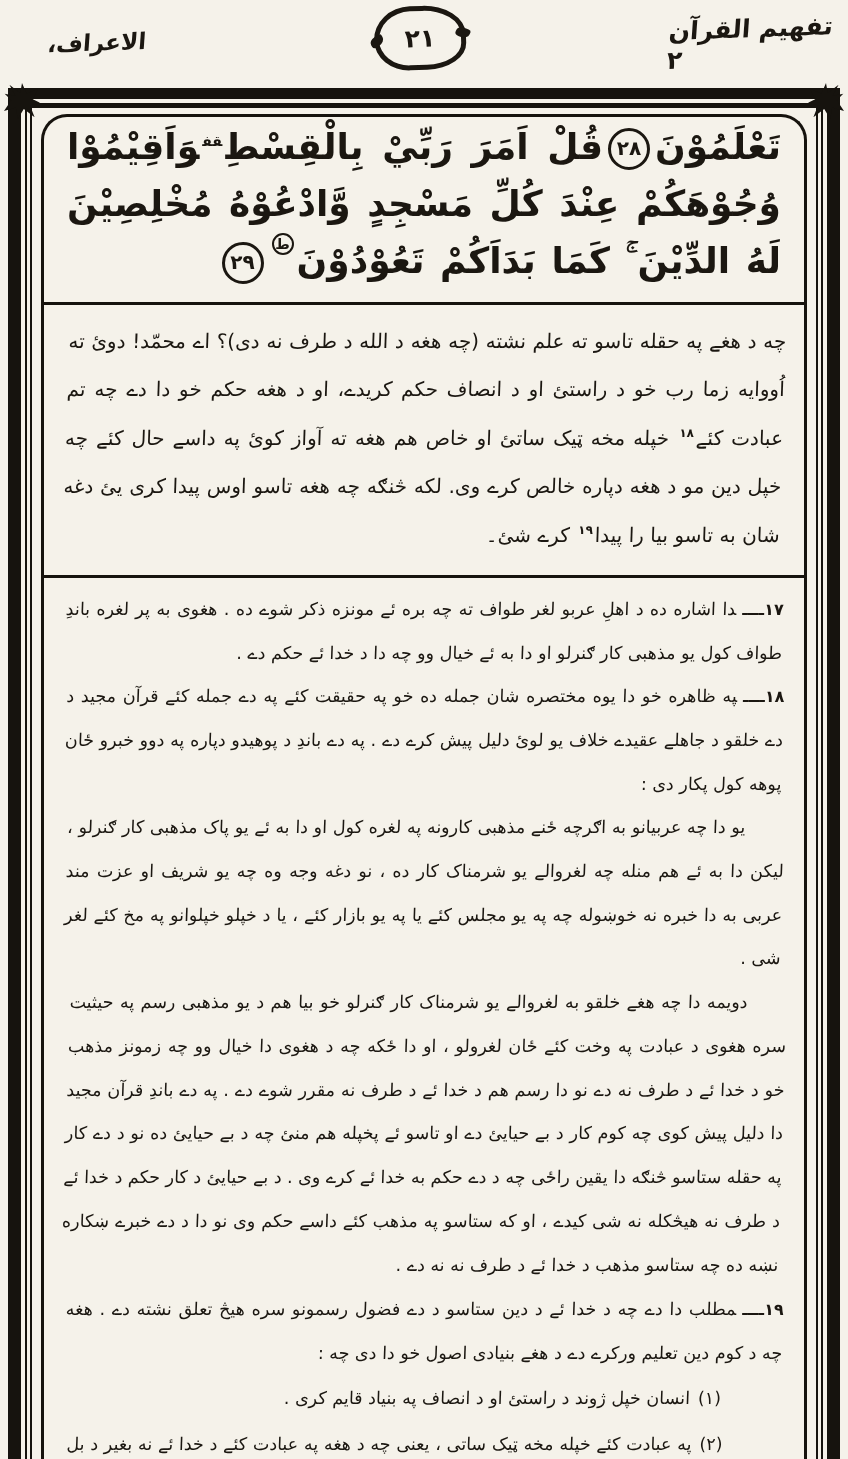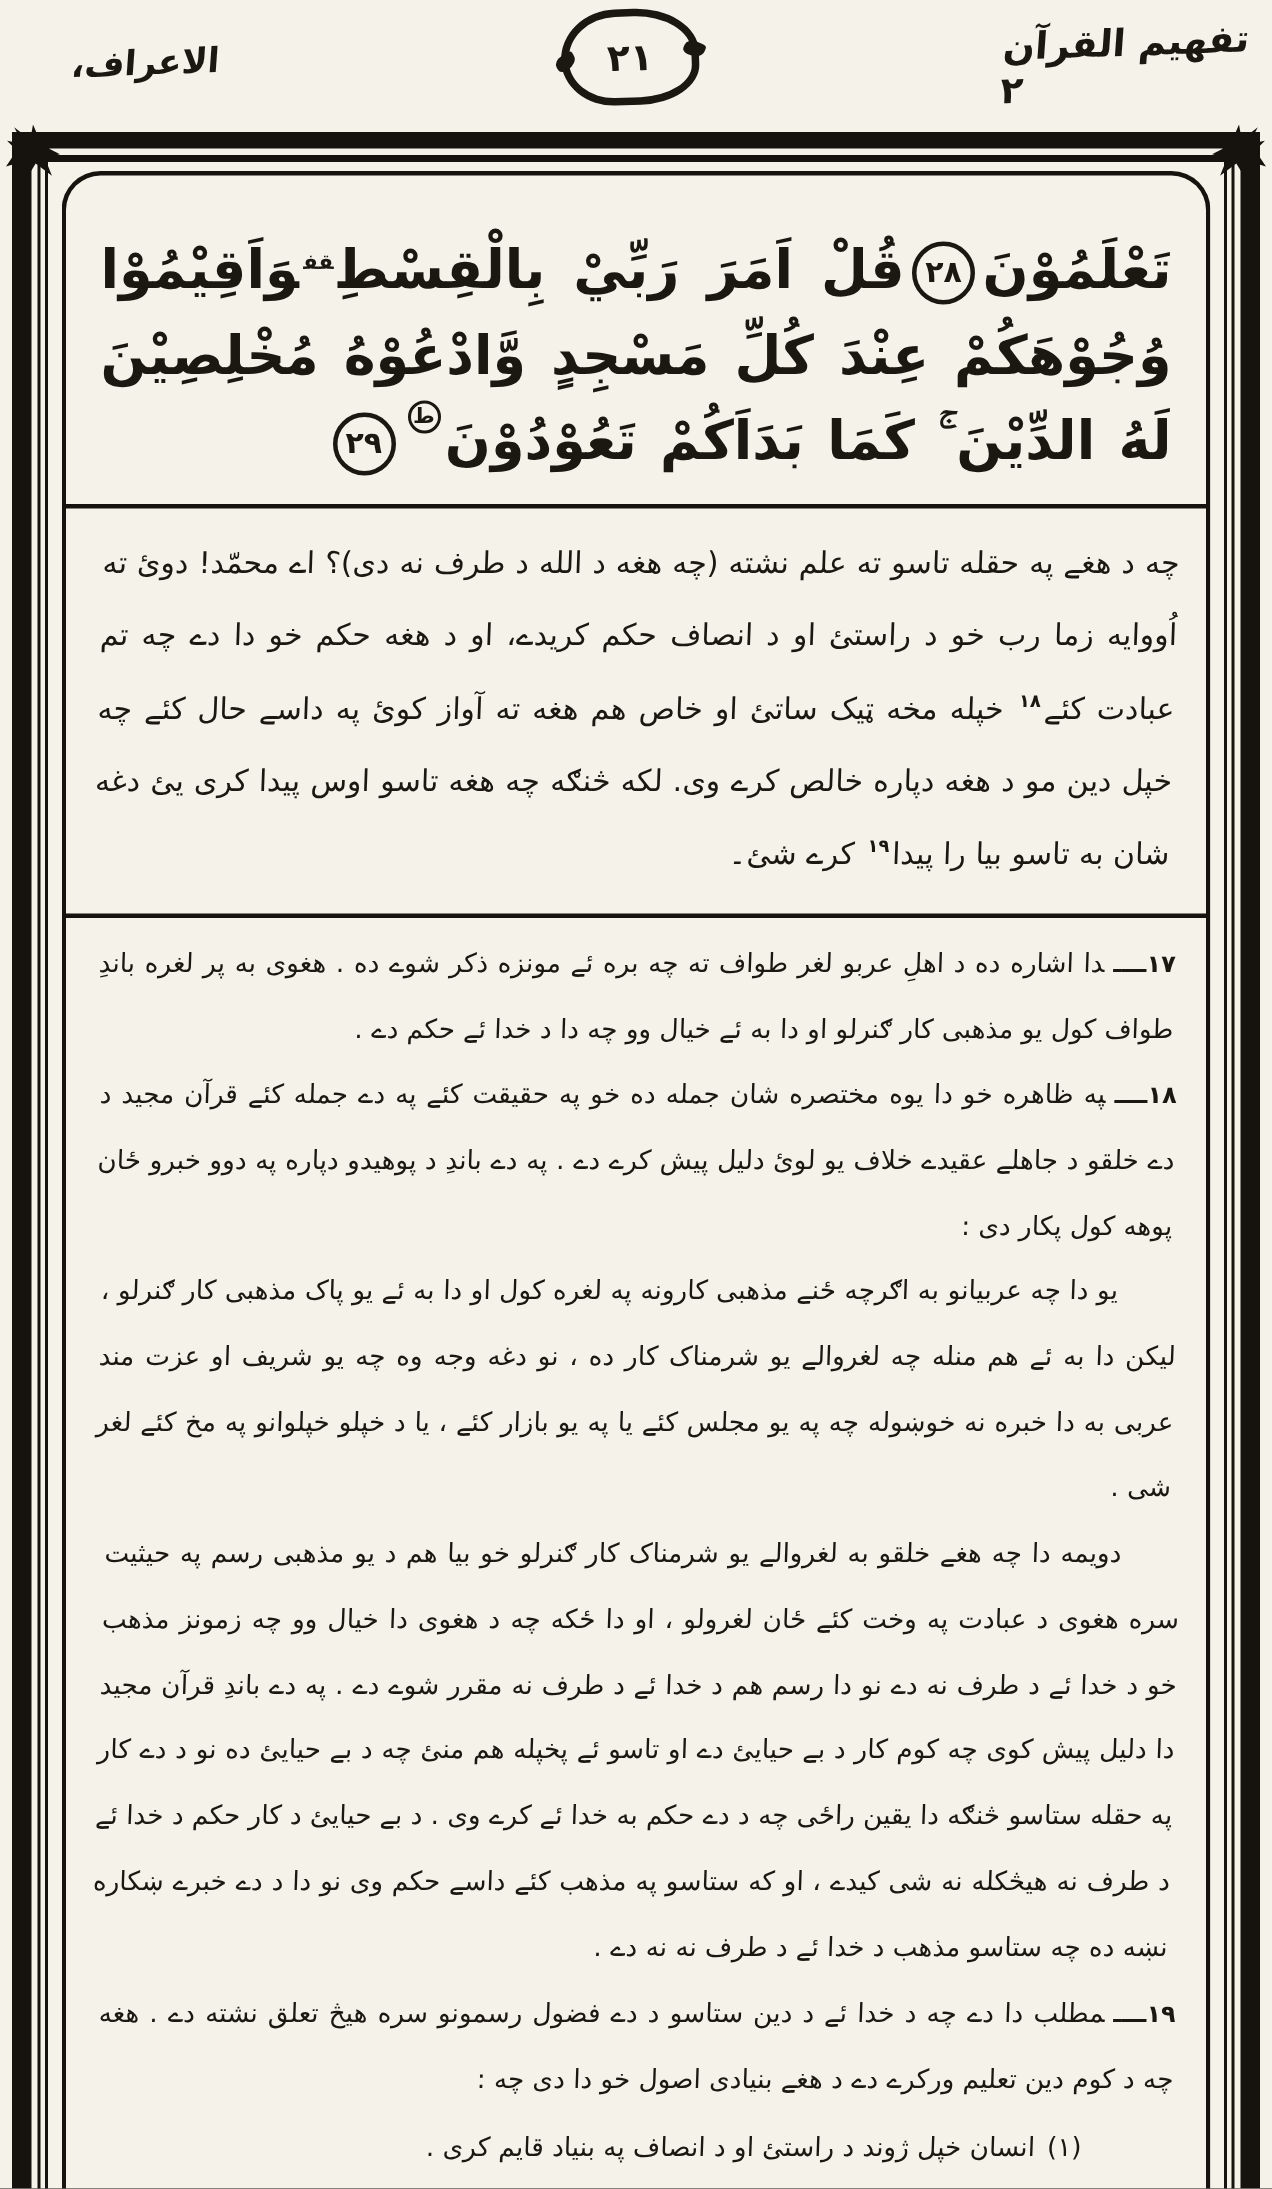--- a/index.html
+++ b/index.html
@@ -63,21 +63,21 @@
     position:absolute; width:36px; height:36px; background:#16130e; z-index:3;
     clip-path:polygon(50% 0,63% 30%,95% 15%,80% 45%,100% 55%,72% 62%,85% 95%,55% 72%,38% 100%,33% 68%,0 78%,20% 48%,2% 30%,32% 36%,15% 5%,45% 28%);
   }
   .corner.tl{ top:-16px; left:-17px; }
   .corner.tr{ top:-16px; right:-17px; transform:scaleX(-1); }
 
   
   .divider{ border:none; border-top:3px solid #16130e; margin:0 -22px; }
 
   .quran{
-    padding:36px 4px 12px 4px;
+    padding:2px 4px 12px 4px;
     font-size:36px; font-weight:bold; line-height:1.58;
     text-align:justify; word-spacing:3px;
   }
   .ayah-circle{
     display:inline-flex; align-items:center; justify-content:center;
     width:42px; height:42px; border:3px solid #1b1711; border-radius:50%;
     font-size:20px; font-weight:bold; margin:0 5px; vertical-align:middle;
   }
   .waqf{ font-size:14px; font-weight:bold; vertical-align:super; margin:0 3px; }
   .waqf.circled{

